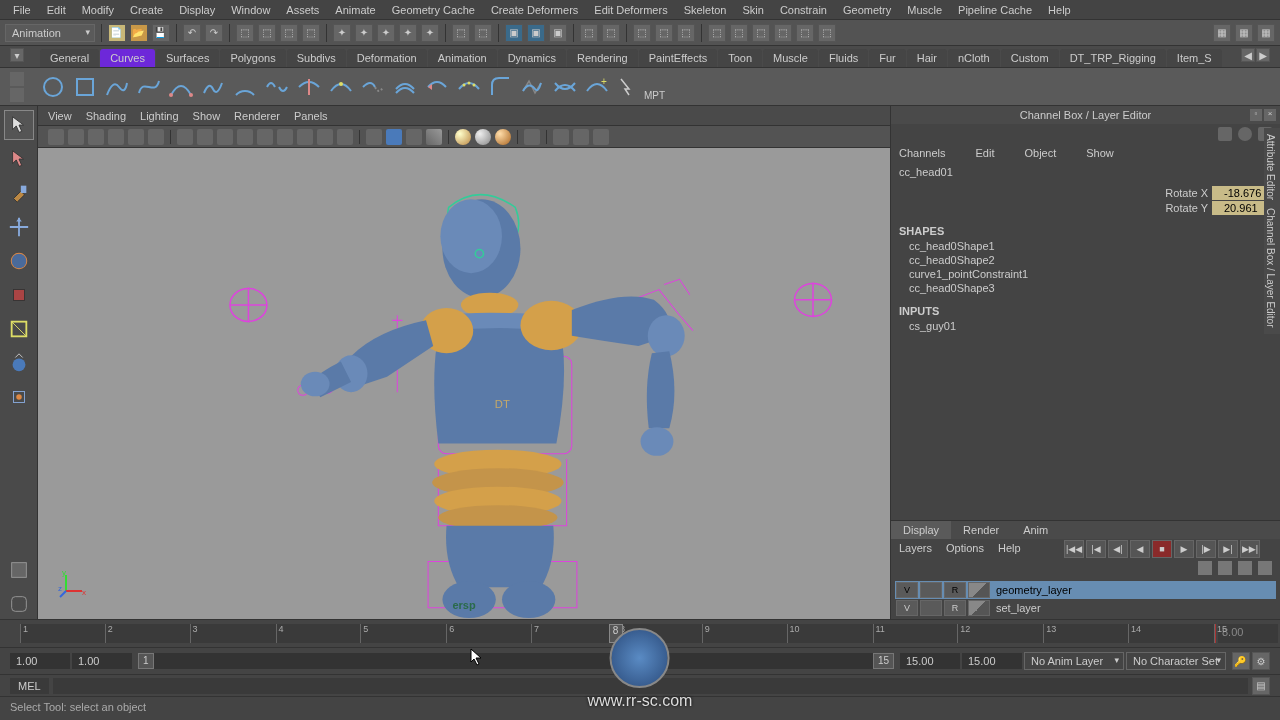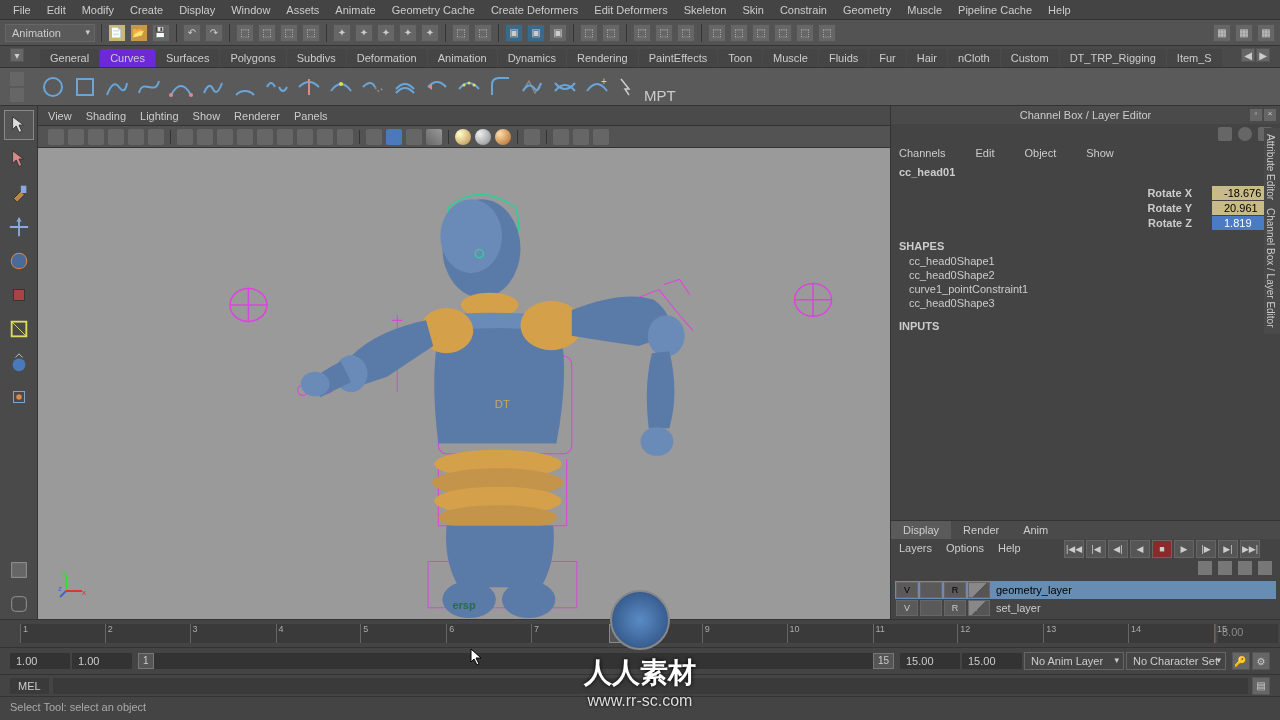--- a/index.html
+++ b/index.html
@@ -40,23 +40,23 @@
 
 .viewport { flex: 1; background: #9a9a9a; position: relative; overflow: hidden; }
 .axis-gizmo { position: absolute; bottom: 20px; left: 20px; width: 30px; height: 30px; }
 .camera-label { position: absolute; bottom: 8px; left: 50%; transform: translateX(-50%); color: #2a6b4a; font-weight: bold; font-size: 11px; }
 
 .channel-box { width: 390px; background: #444; display: flex; flex-direction: column; border-left: 1px solid #333; }
 .cb-header { background: #4a4a4a; padding: 3px 8px; display: flex; justify-content: center; position: relative; }
 .cb-header-icons { position: absolute; right: 4px; top: 3px; display: flex; gap: 2px; }
 .cb-menu { background: #444; padding: 3px 8px; display: flex; gap: 30px; }
 .cb-content { flex: 1; background: #444; padding: 4px 8px; overflow: auto; }
-.cb-obj { font-weight: bold; margin-bottom: 8px; }
+.cb-obj { font-weight: normal; margin-bottom: 8px; }
 .cb-attr { display: flex; justify-content: flex-end; align-items: center; margin-bottom: 1px; }
-.cb-attr-label { margin-right: 20px; font-weight: bold; }
+.cb-attr-label { margin-right: 4px; }
 .cb-attr-val { background: #c8bb88; color: #000; padding: 1px 12px; width: 60px; text-align: left; }
 .cb-attr-val.sel { background: #4a7bc4; color: #fff; }
 .cb-section { font-weight: bold; margin: 10px 0 2px; }
 .cb-item { margin-left: 10px; padding: 1px 0; }
 
 .layer-tabs { display: flex; background: #4a4a4a; border-top: 1px solid #333; }
 .layer-tab { padding: 3px 12px; cursor: pointer; }
 .layer-tab.active { background: #5a5a5a; }
 .layer-menu { display: flex; gap: 14px; padding: 3px 8px; background: #444; }
 .layer-icons { display: flex; justify-content: flex-end; gap: 6px; padding: 4px 8px; }
@@ -304,21 +304,21 @@
       <svg viewBox="0 0 24 24">
         <path d="M2 16 Q12 2 22 16" fill="none" stroke="#6aa5d8" stroke-width="2"></path>
         <text x="16" y="10" font-size="10" fill="#dd6">+</text>
       </svg>
     </div>
   <div class="shelf-btn">
       <svg viewBox="0 0 24 24">
         <path d="M4 4 L12 14 L8 14 L12 20" fill="none" stroke="#ccc" stroke-width="1.5"></path>
       </svg>
     </div>
-  <span style="font-size:15px;margin-left:-4px;margin-top:18px">MPT</span>
+  <span style="font-size:10px;margin-left:-4px;margin-top:18px">MPT</span>
 </div>
 
 <div class="main-area">
 
   <div class="toolbox">
     <div class="tool-btn active">
         <svg width="22" height="22" viewBox="0 0 24 24">
           <path d="M5 3 L5 17 L9 13 L12 20 L15 19 L12 12 L17 12 Z" fill="#ddd" stroke="#333"></path>
         </svg>
       </div>
@@ -522,30 +522,27 @@
     <div class="cb-content">
       <div class="cb-obj">cc_head01</div>
       <div class="cb-attr">
           <span class="cb-attr-label">Rotate X</span>
           <span class="cb-attr-val">-18.676</span>
         </div>
       <div class="cb-attr">
           <span class="cb-attr-label">Rotate Y</span>
           <span class="cb-attr-val">20.961</span>
         </div>
-      <div class="cb-attr">
-          <span class="cb-attr-label">Rotate Z</span>
-          <span class="cb-attr-val sel">1.819</span>
-        </div>
       <div class="cb-section">SHAPES</div>
       <div class="cb-item">cc_head0Shape1</div>
       <div class="cb-item">cc_head0Shape2</div>
       <div class="cb-item">curve1_pointConstraint1</div>
       <div class="cb-item">cc_head0Shape3</div>
       <div class="cb-section">INPUTS</div>
+      <div class="cb-item">cs_guy01</div>
     </div>
 
     <div class="layer-tabs">
       <div class="layer-tab active">Display</div>
       <div class="layer-tab">Render</div>
       <div class="layer-tab">Anim</div>
     </div>
     <div class="layer-menu">
       <span>Layers</span>
       <span>Options</span>
@@ -635,19 +632,18 @@
   <div class="cmd-input"></div>
   <div class="tb-icon" style="margin-left:4px">▤</div>
 </div>
 
 <div class="status-bar">
   <span>Select Tool: select an object</span>
 </div>
 
 <div class="watermark">
   <div class="watermark-logo"></div>
-  <div class="watermark-text">人人素材</div>
   <div class="watermark-url">www.rr-sc.com</div>
 </div>
 
 <svg style="position:absolute;left:470px;top:648px;pointer-events:none" width="16" height="20">
     <path d="M1 1 L1 14 L4 11 L7 17 L9 16 L6 10 L11 10 Z" fill="#fff" stroke="#000"></path>
   </svg>
 
 </body></html>

